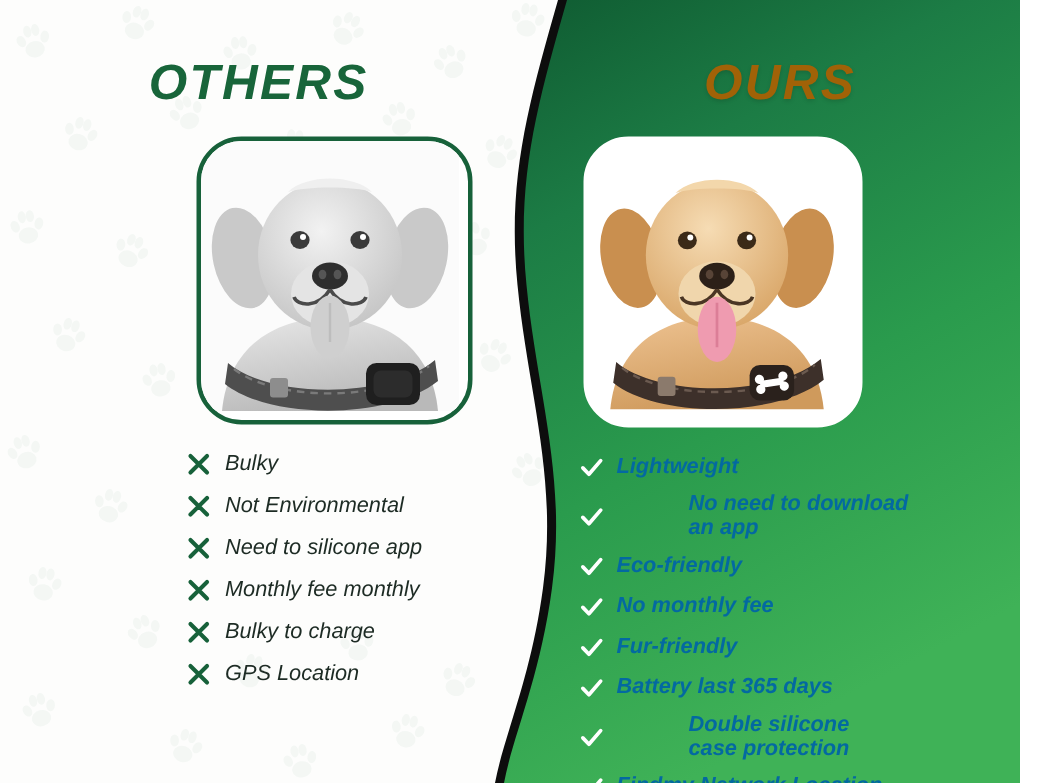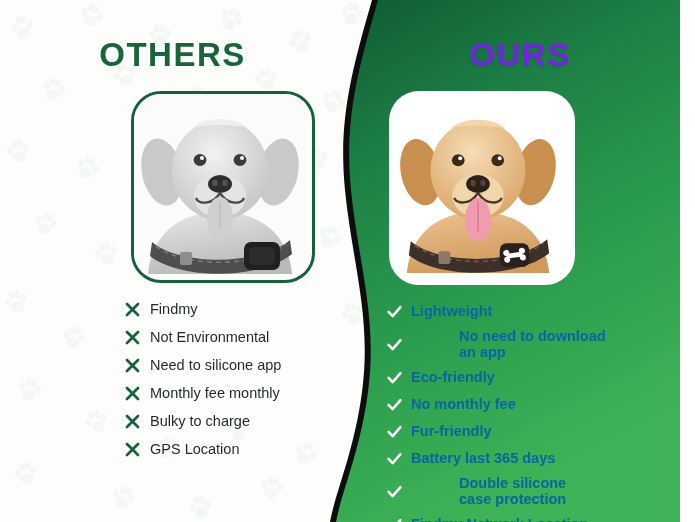--- a/index.html
+++ b/index.html
@@ -10,20 +10,21 @@
   body {
     font-family: "Liberation Sans", sans-serif;
   }
 
   #canvas {
     position: relative;
     width: 695px;
     height: 522px;
     overflow: hidden;
     background: #ffffff;
+    font-style: italic;
   }
 
   
   .panel-left {
     position: absolute;
     left: 0;
     top: 0;
     width: 370px;
     height: 522px;
     background: #fdfdfc;
@@ -63,21 +64,21 @@
     text-align: center;
     font-size: 33px;
     color: #18653a;
   }
   .title-ours {
     left: 360px;
     width: 320px;
     top: 36px;
     text-align: center;
     font-size: 33px;
-    color: #6d28d9;
+    color: #a16207;
     text-shadow: 0 1px 3px rgba(0,0,0,0.13);
   }
 
   
   .photo-frame {
     position: absolute;
     border-radius: 30px;
     overflow: hidden;
   }
   .frame-left {
@@ -339,21 +340,21 @@
       <rect x="46" y="158" width="12" height="13" rx="2" fill="#8b7a6c"></rect>
     </svg>
   </div>
 
   <div class="list-left">
 
     <div class="row-left">
       <svg class="xicon" viewBox="0 0 20 20">
         <path d="M3.5 3.5 L16.5 16.5 M16.5 3.5 L3.5 16.5" stroke="#17613a" stroke-width="3.2" stroke-linecap="round"></path>
       </svg>
-      <span class="row-left-label">Findmy</span>
+      <span class="row-left-label">Bulky</span>
     </div>
 
     <div class="row-left">
       <svg class="xicon" viewBox="0 0 20 20">
         <path d="M3.5 3.5 L16.5 16.5 M16.5 3.5 L3.5 16.5" stroke="#17613a" stroke-width="3.2" stroke-linecap="round"></path>
       </svg>
       <span class="row-left-label">Not Environmental</span>
     </div>
 
     <div class="row-left">

